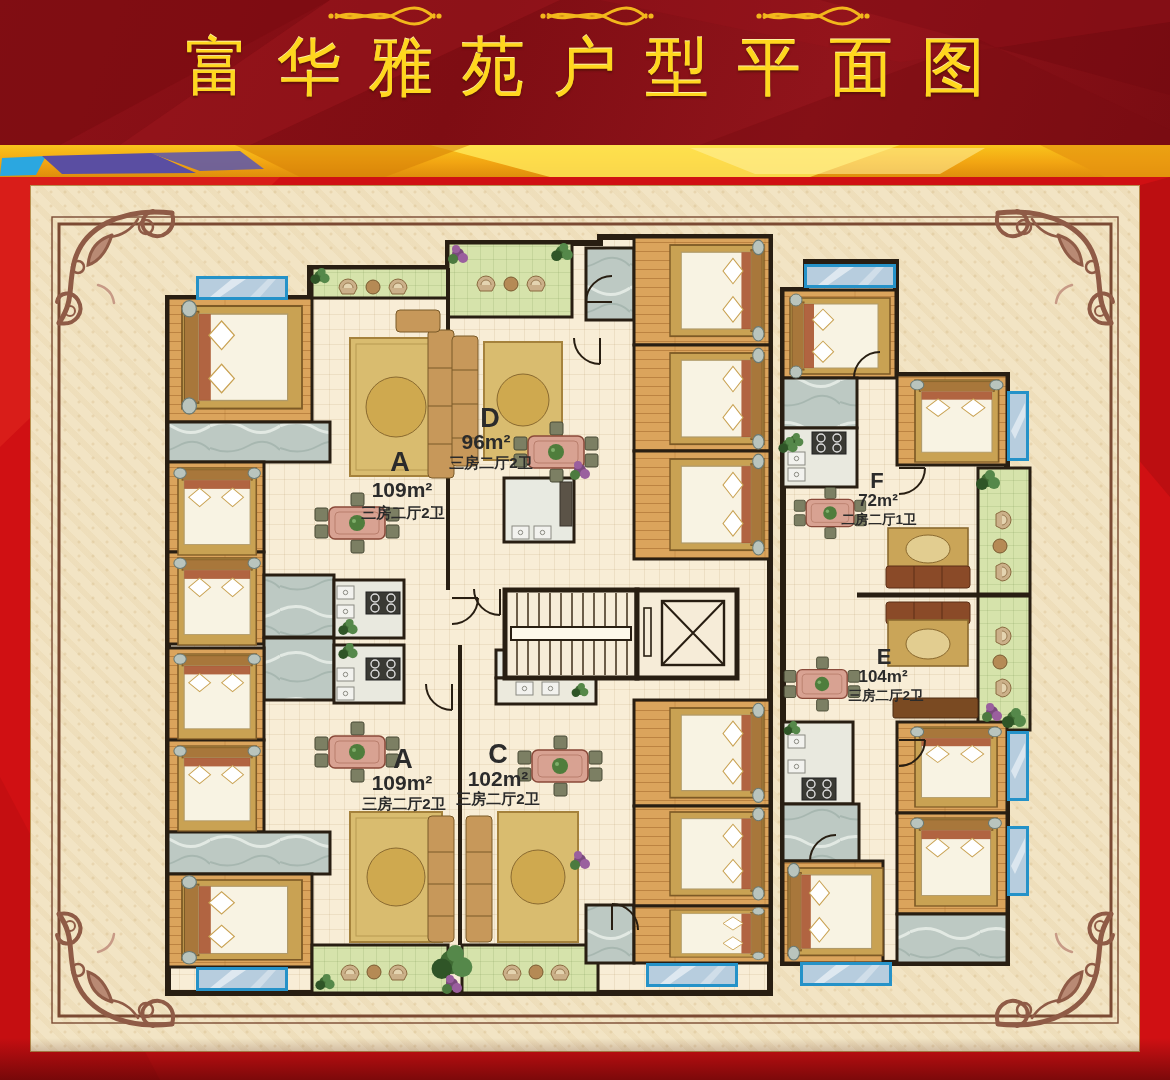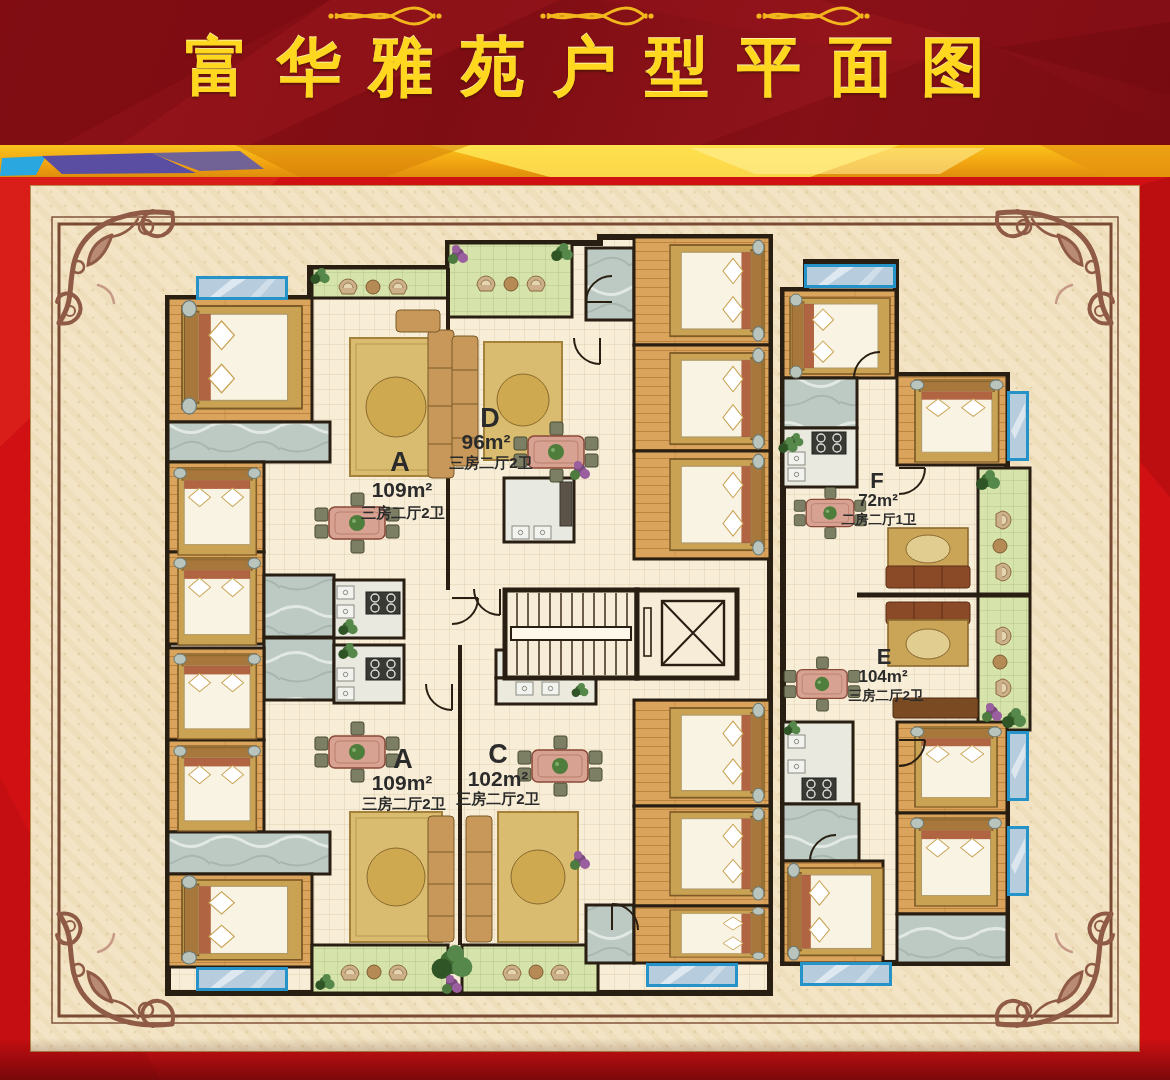--- a/index.html
+++ b/index.html
@@ -3,21 +3,21 @@
 <meta charset="utf-8">
 <style>
   html,body{margin:0;padding:0;background:#555;}
   .poster{position:relative;width:1170px;height:1080px;overflow:hidden;background:#d01013;
           font-family:"Liberation Sans","DejaVu Sans",sans-serif;}
   
   .header{position:absolute;left:0;top:0;width:1170px;height:145px;
           background:linear-gradient(110deg,#8e1118 0%,#7e0d13 40%,#90141b 70%,#7a0c12 100%);}
   .header svg{position:absolute;left:0;top:0;}
   .title{position:absolute;left:0;top:24px;width:100%;text-align:center;
-         font-size:64px;font-weight:bold;color:#ffd71e;letter-spacing:28px;text-indent:28px;
+         font-size:64px;font-weight:normal;color:#ffd71e;letter-spacing:28px;text-indent:28px;
          text-shadow:0 2px 2px rgba(60,20,0,.55),0 -1px 0 #fff3a0;white-space:nowrap;}
   .divider{position:absolute;left:0;top:106px;width:1170px;height:32px;}
   
   .stripe{position:absolute;left:0;top:145px;width:1170px;height:32px;}
   
   .board{position:absolute;left:0;top:177px;width:1170px;height:903px;background:#d01013;}
   .board:after{content:"";position:absolute;left:0;bottom:0;width:100%;height:42px;
                background:linear-gradient(180deg,rgba(60,0,0,0),rgba(55,3,3,.55));pointer-events:none;}
   .panel{position:absolute;left:30px;top:8px;width:1110px;height:867px;background:#f2e4c4;
          background-image:radial-gradient(rgba(193,155,90,.20) 1.2px,transparent 1.8px),

